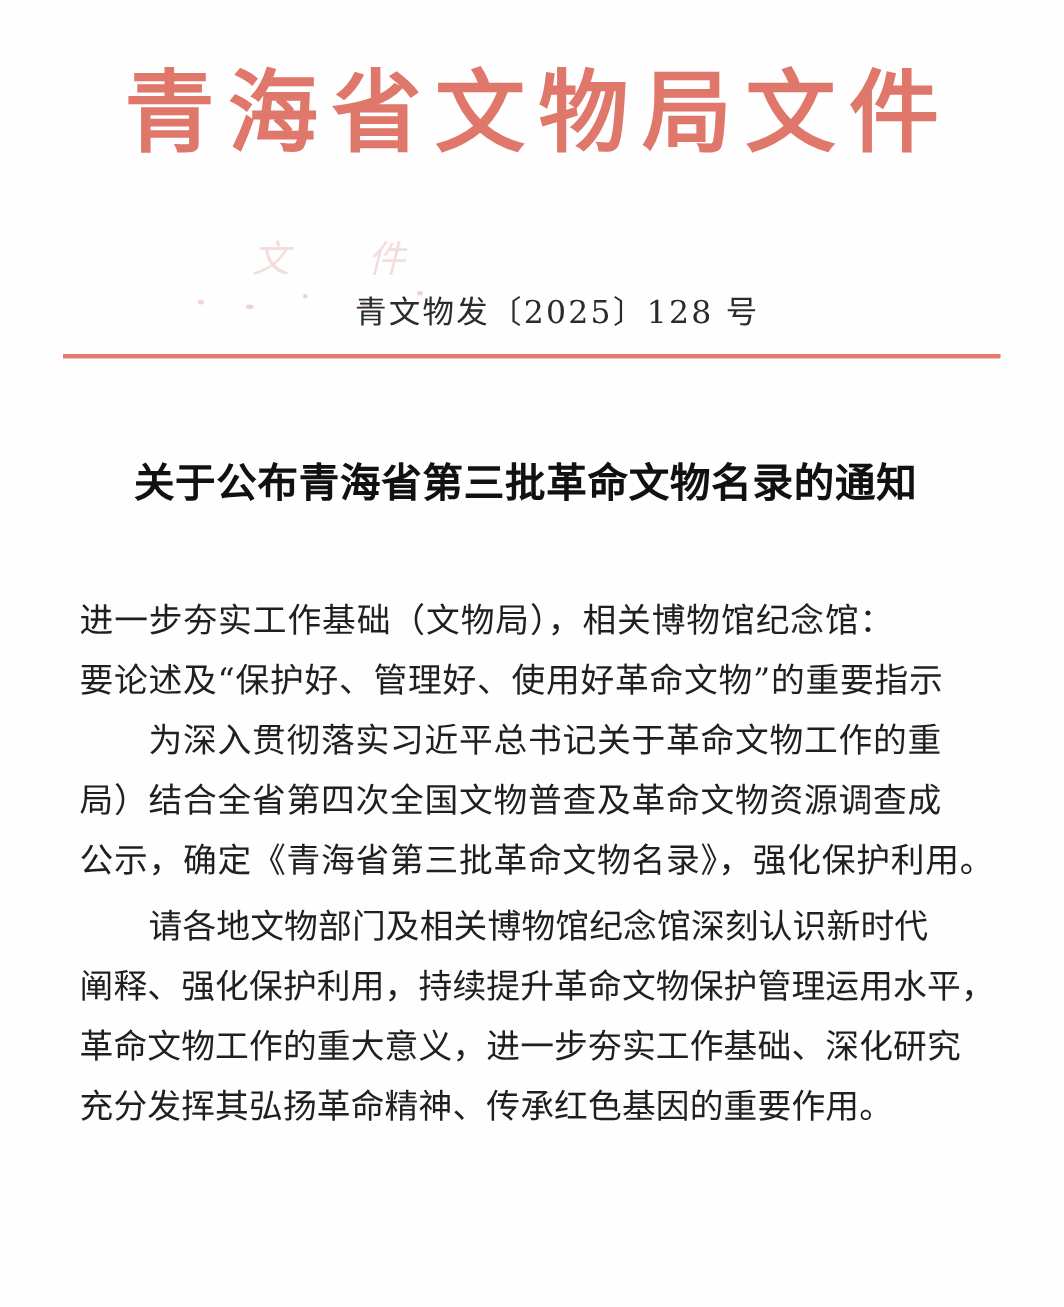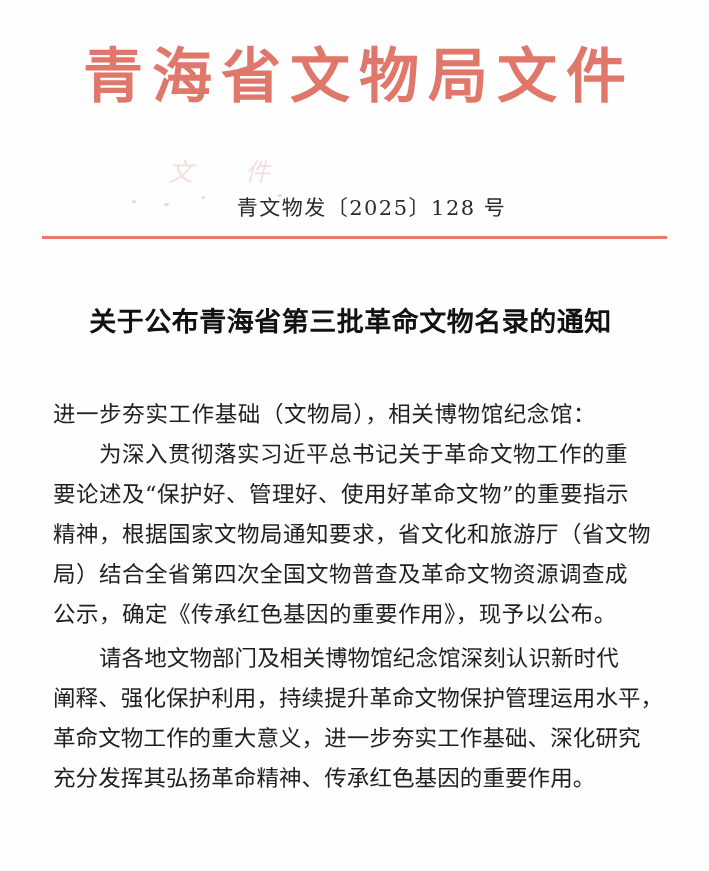--- a/index.html
+++ b/index.html
@@ -174,25 +174,24 @@
 
   <div class="red-rule"></div>
 
   <div class="doc-title">关于公布青海省第三批革命文物名录的通知</div>
 
   <div class="body-block">
 
     <div class="salutation">进一步夯实工作基础（文物局），相关博物馆纪念馆：</div>
 
     <p class="para">
+      <span class="ln">要论述及“保护好、管理好、使用好革命文物”的重要指示</span>
       <span class="ln indent">为深入贯彻落实习近平总书记关于革命文物工作的重</span>
-      <span class="ln">要论述及“保护好、管理好、使用好革命文物”的重要指示</span>
-      <span class="ln">精神，根据国家文物局通知要求，省文化和旅游厅（省文物</span>
       <span class="ln">局）结合全省第四次全国文物普查及革命文物资源调查成</span>
-      <span class="ln">公示，确定《传承红色基因的重要作用》，现予以公布。</span>
+      <span class="ln">公示，确定《青海省第三批革命文物名录》，强化保护利用。</span>
     </p>
 
     <div class="gap-para"></div>
 
     <p class="para tight">
       <span class="ln indent">请各地文物部门及相关博物馆纪念馆深刻认识新时代</span>
       <span class="ln">阐释、强化保护利用，持续提升革命文物保护管理运用水平，</span>
       <span class="ln">革命文物工作的重大意义，进一步夯实工作基础、深化研究</span>
       <span class="ln">充分发挥其弘扬革命精神、传承红色基因的重要作用。</span>
     </p>

